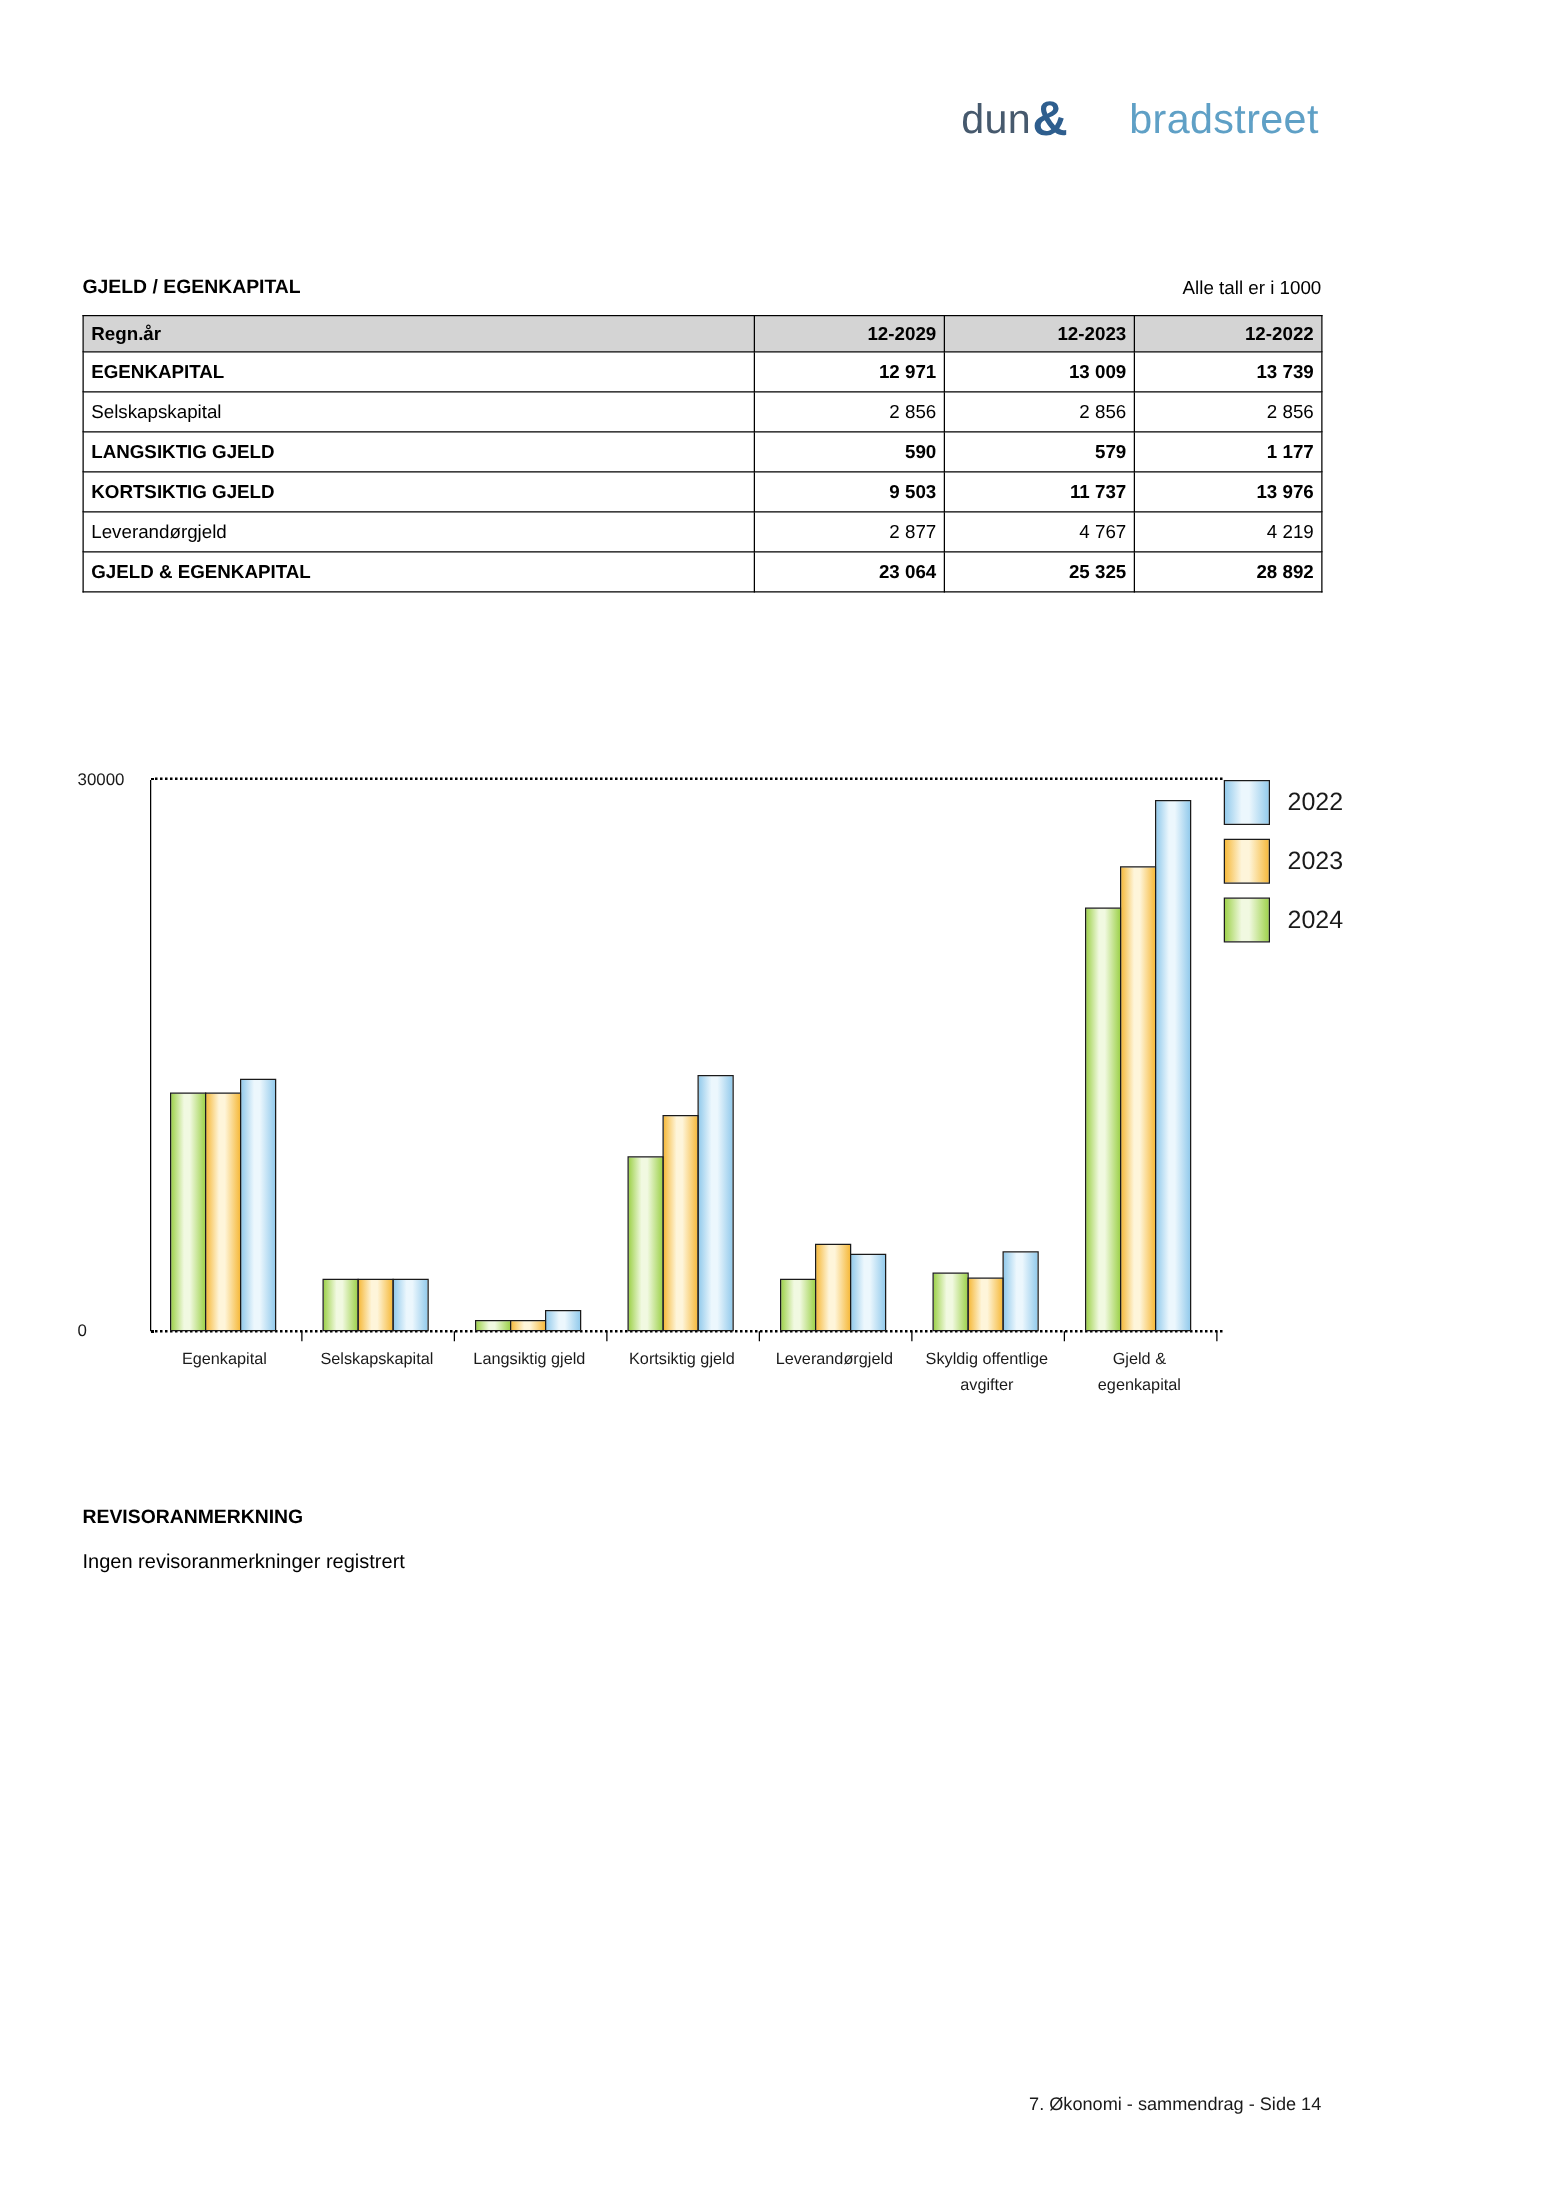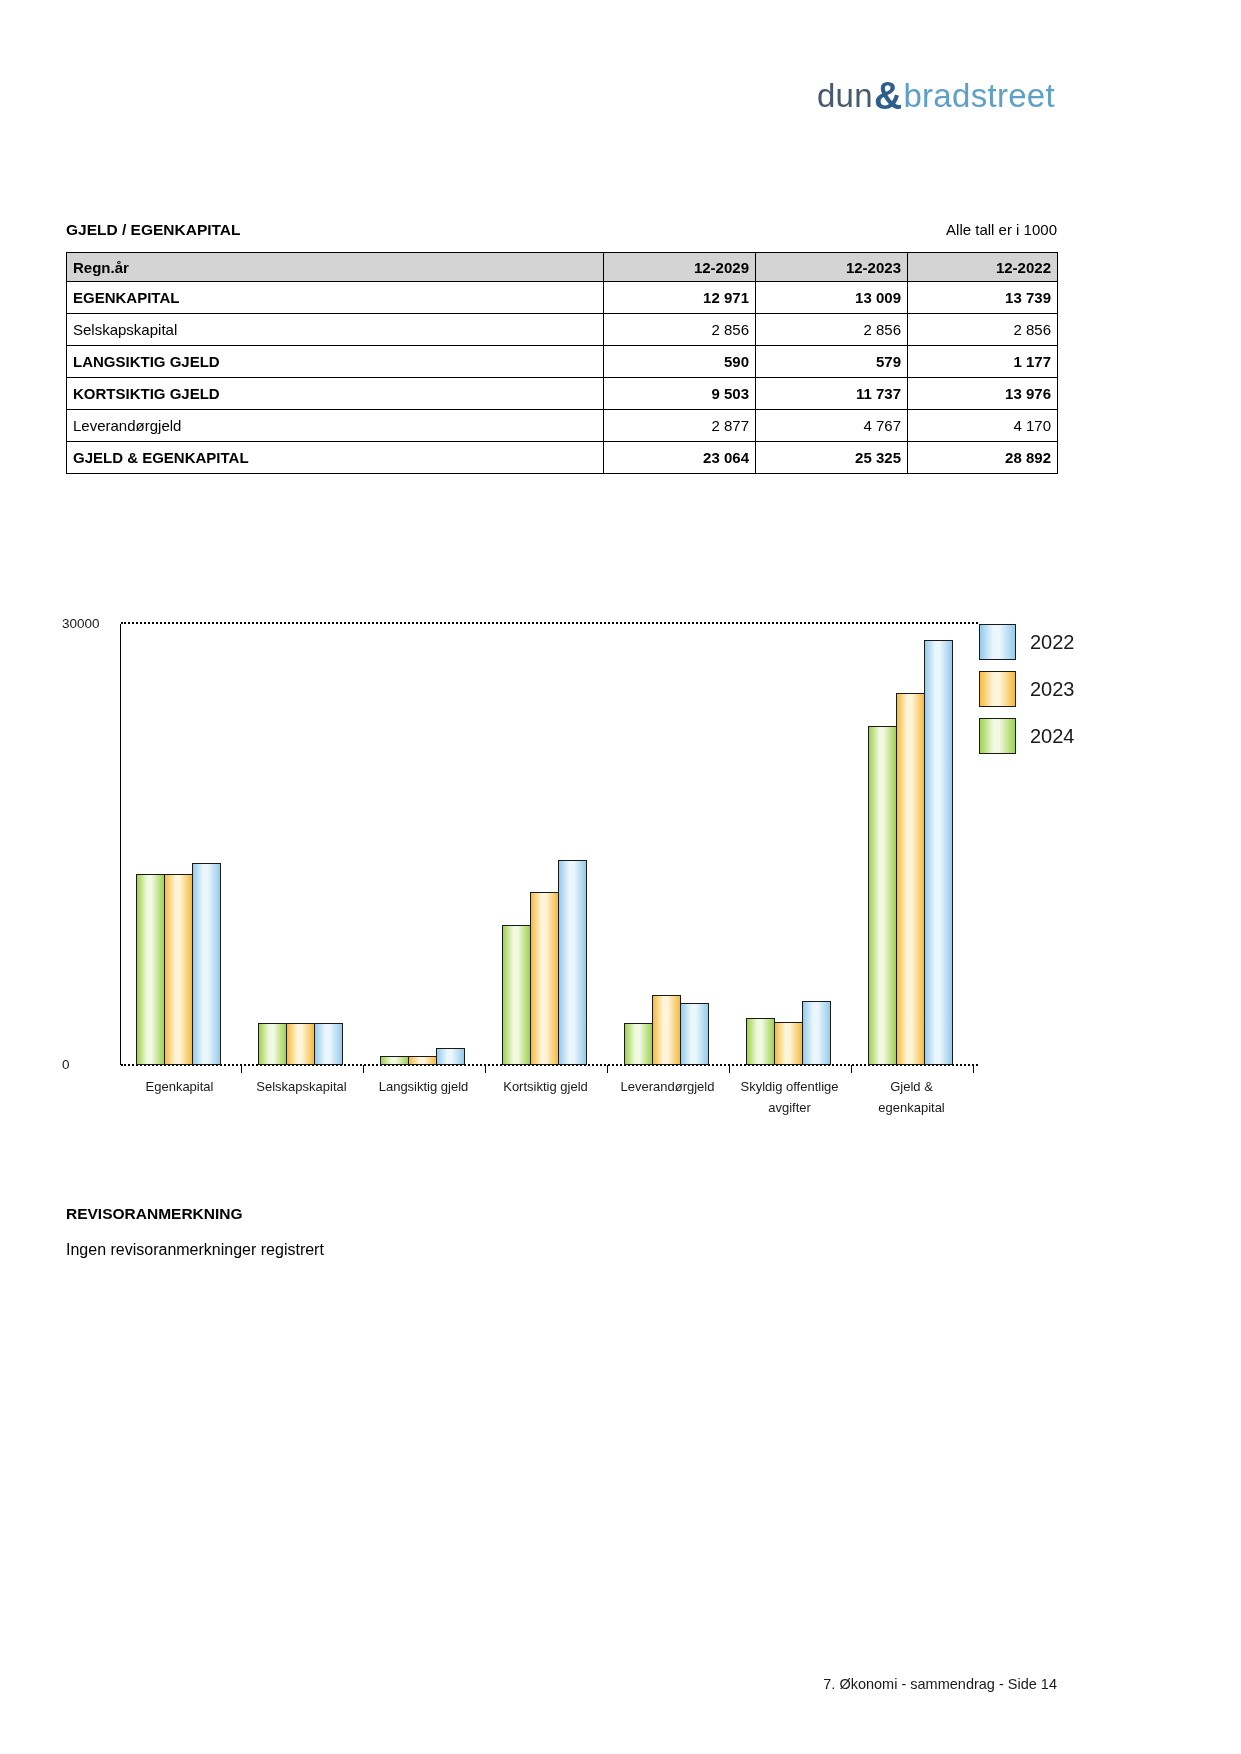--- a/index.html
+++ b/index.html
@@ -4,24 +4,24 @@
 <style>
   * { margin:0; padding:0; box-sizing:border-box; }
   html,body { background:#ffffff; }
   body { font-family:"Liberation Sans", sans-serif; color:#000; }
   .page { position:relative; width:1241px; height:1754px; background:#fff; overflow:hidden; }
 
   
   .logo { position:absolute; top:74px; right:186px; font-size:33px; letter-spacing:0.3px; color:#46596d; white-space:nowrap; }
   .logo .dun  { color:#46596d; font-weight:500; }
   .logo .amp  { color:#2e5e8e; font-weight:600; font-size:39px; margin:0 1px; vertical-align:-2px; }
-  .logo .brad { color:#5fa0c6; font-weight:500; }
-
-  
-  .title-row { position:absolute; top:221px; left:66px; width:991px; display:flex; justify-content:space-between; align-items:flex-start; }
+  .logo .brad { color:#5fa0c6; font-weight:500;margin-left:48px; }
+
+  
+  .title-row { position:absolute; top:221px; left:66px; width:991px; display:flex; justify-content:space-between; align-items:flex-end; }
   .section-title { font-size:15.5px; font-weight:bold; }
   .units-note { font-size:15px; }
 
   
   table.fin { position:absolute; top:252px; left:66px; width:991px; border-collapse:collapse; table-layout:fixed; }
   table.fin th, table.fin td { border:1.5px solid #000; font-size:15px; overflow:hidden; white-space:nowrap; }
   table.fin tr { height:32px; }
   table.fin tr.head { height:29px; }
   table.fin tr.head th { background:#d4d4d4; font-weight:bold; }
   .cell-label { text-align:left; padding-left:6px; }
@@ -102,21 +102,21 @@
     <tr class="bold">
       <td class="cell-label">KORTSIKTIG GJELD</td>
       <td class="cell-num">9 503</td>
       <td class="cell-num">11 737</td>
       <td class="cell-num">13 976</td>
     </tr>
     <tr>
       <td class="cell-label">Leverandørgjeld</td>
       <td class="cell-num">2 877</td>
       <td class="cell-num">4 767</td>
-      <td class="cell-num">4 170</td>
+      <td class="cell-num">4 219</td>
     </tr>
     <tr class="bold">
       <td class="cell-label">GJELD &amp; EGENKAPITAL</td>
       <td class="cell-num">23 064</td>
       <td class="cell-num">25 325</td>
       <td class="cell-num">28 892</td>
     </tr>
   </tbody>
     </table>
 

